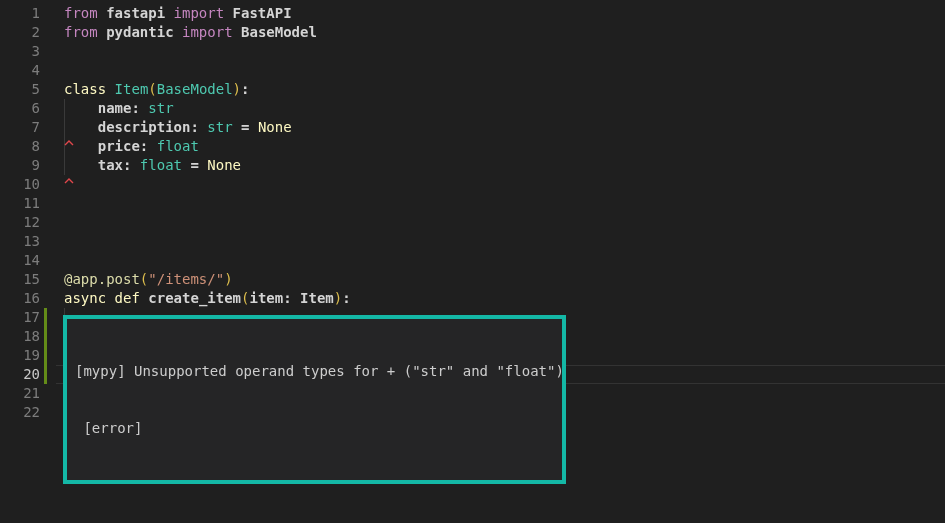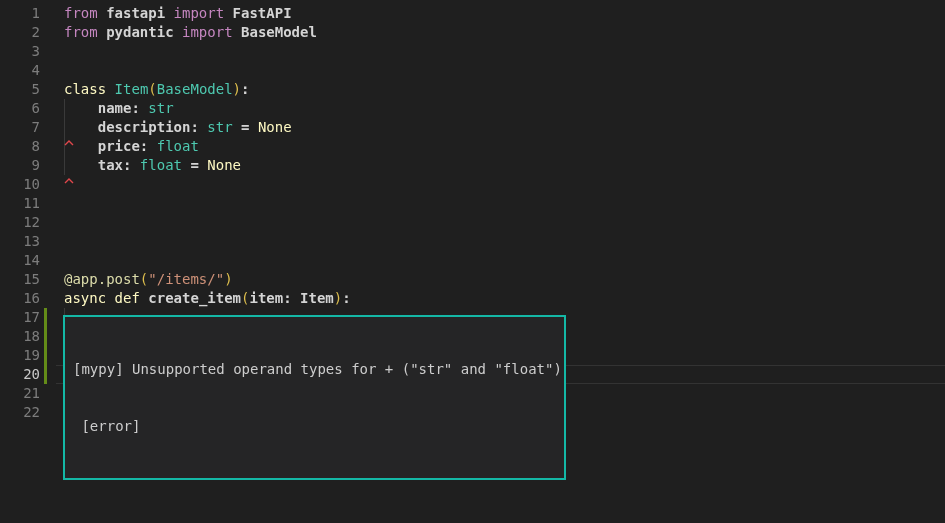--- a/index.html
+++ b/index.html
@@ -30,21 +30,21 @@
   .guide{position:absolute;left:64px;top:0;width:1px;height:19px;background:#3a3a3a;}
   .curline{
     position:absolute;left:56px;right:0;top:0;height:19px;
     border-top:1px solid #333333;border-bottom:1px solid #333333;
     box-sizing:border-box;pointer-events:none;
   }
   .cursor{position:absolute;left:65px;top:0;width:9px;height:19px;background:#2e4d66;}
   .squiggle{position:absolute;left:64px;top:15px;width:10px;height:8px;z-index:6;}
   .tooltip{
     position:absolute;left:63px;top:315px;width:503px;box-sizing:border-box;
-    background:#252526;border:2px solid #14b8a6;
+    background:#252526;border:4px solid #14b8a6;
     padding:5px 8px 4px 8px;
     color:#cdcdcd;white-space:pre;
     z-index:10;
   }
   .tooltip div{height:19px;line-height:19px;}
 </style>
 </head>
 <body>
 
 <div class="editor">

